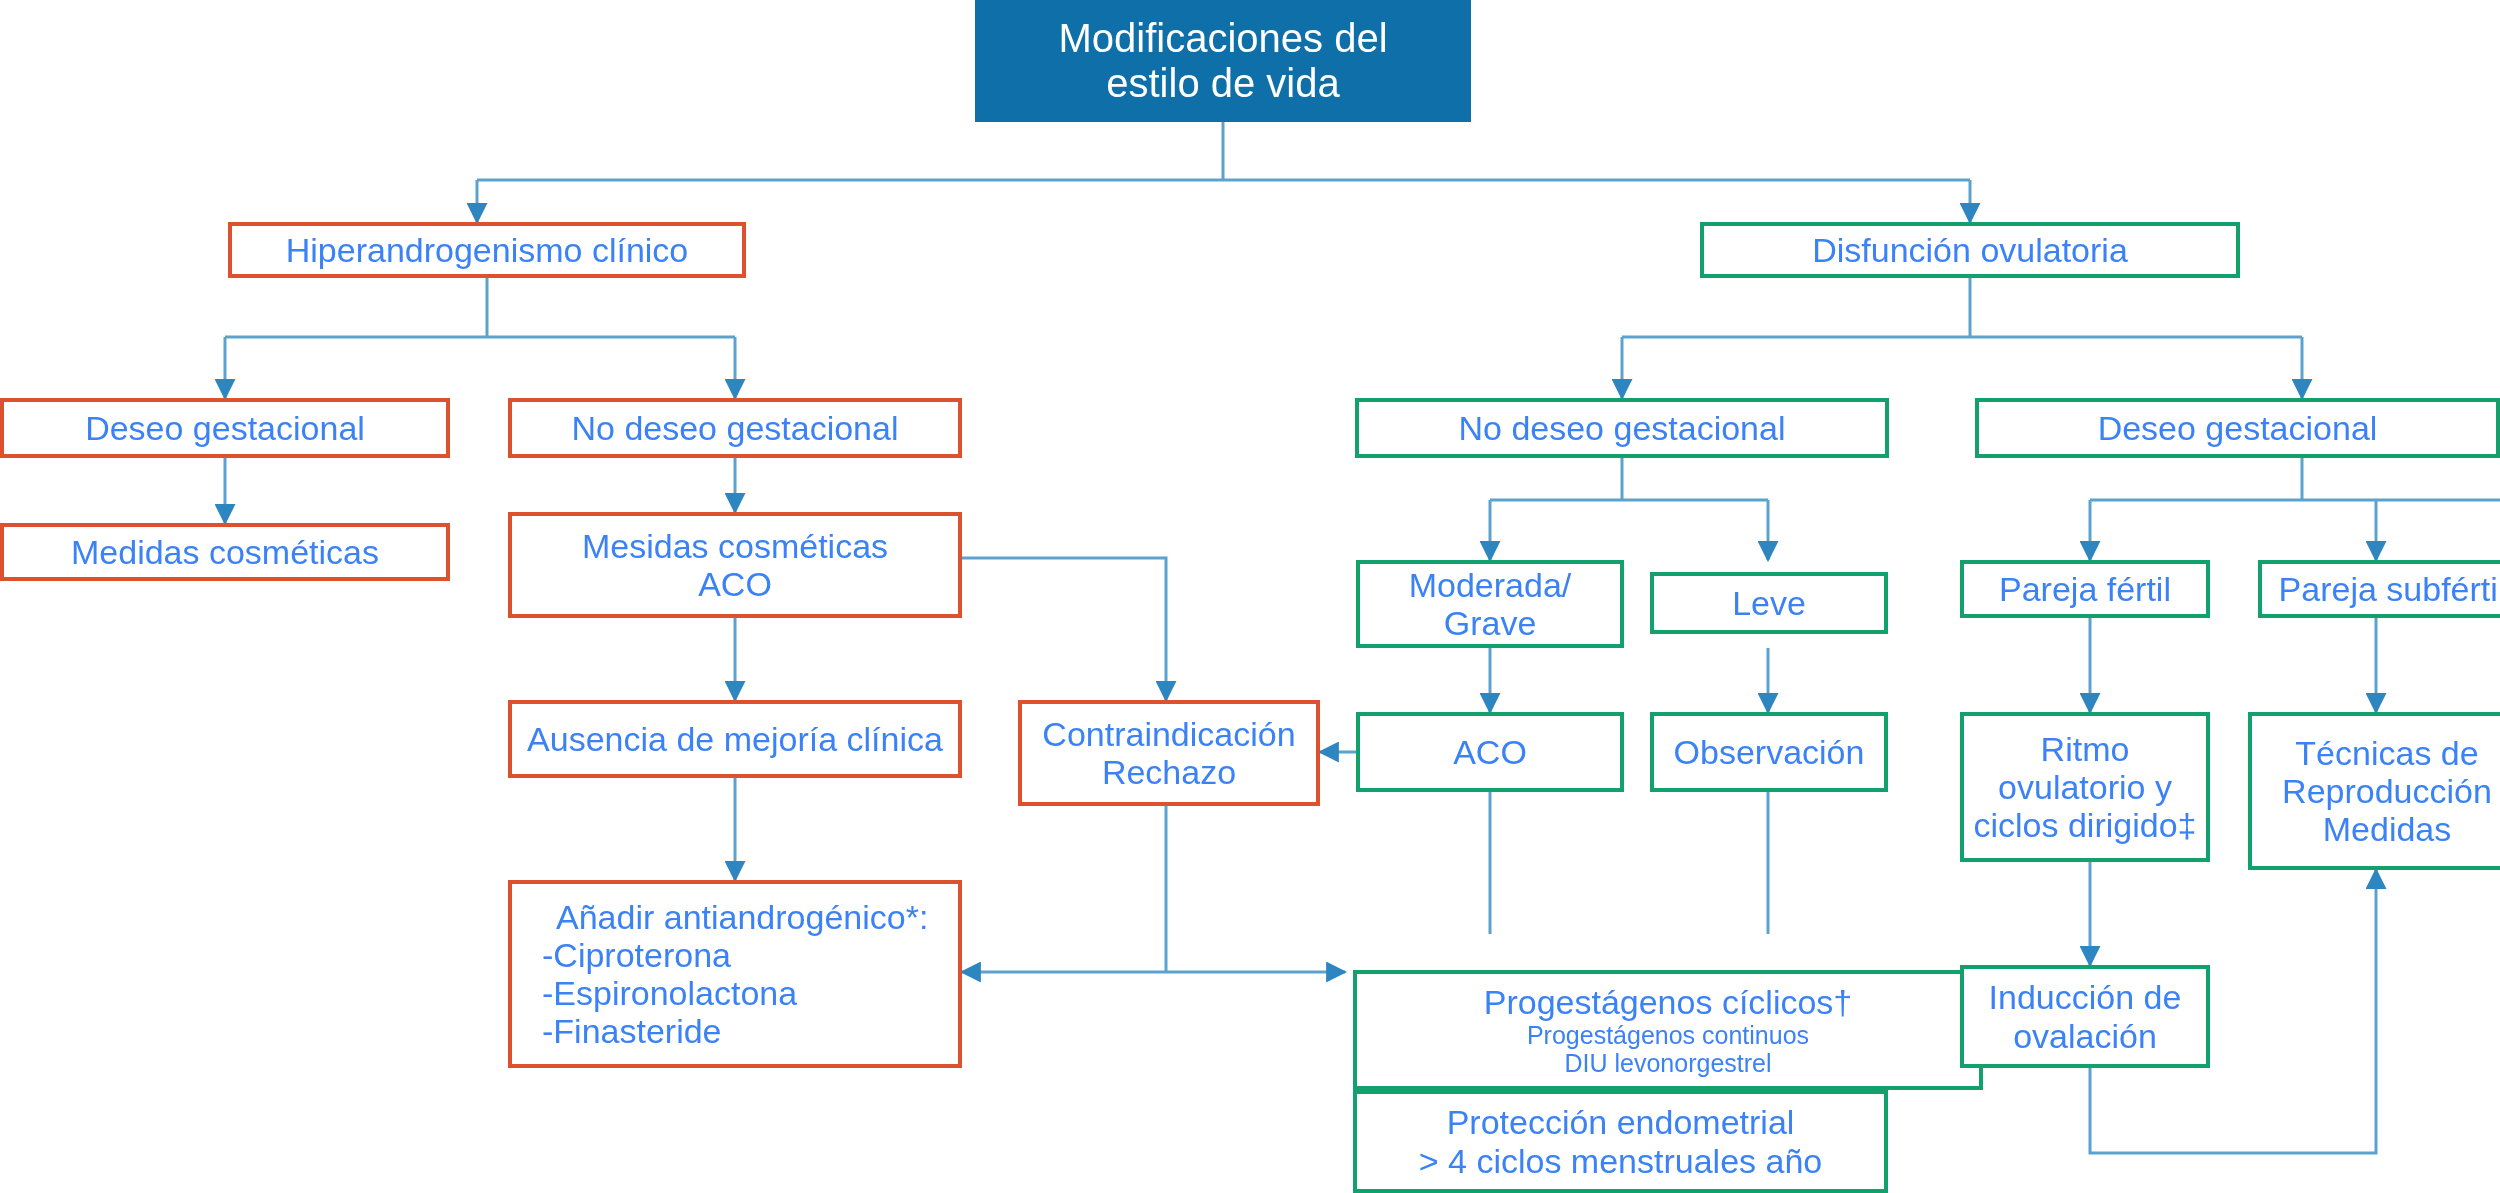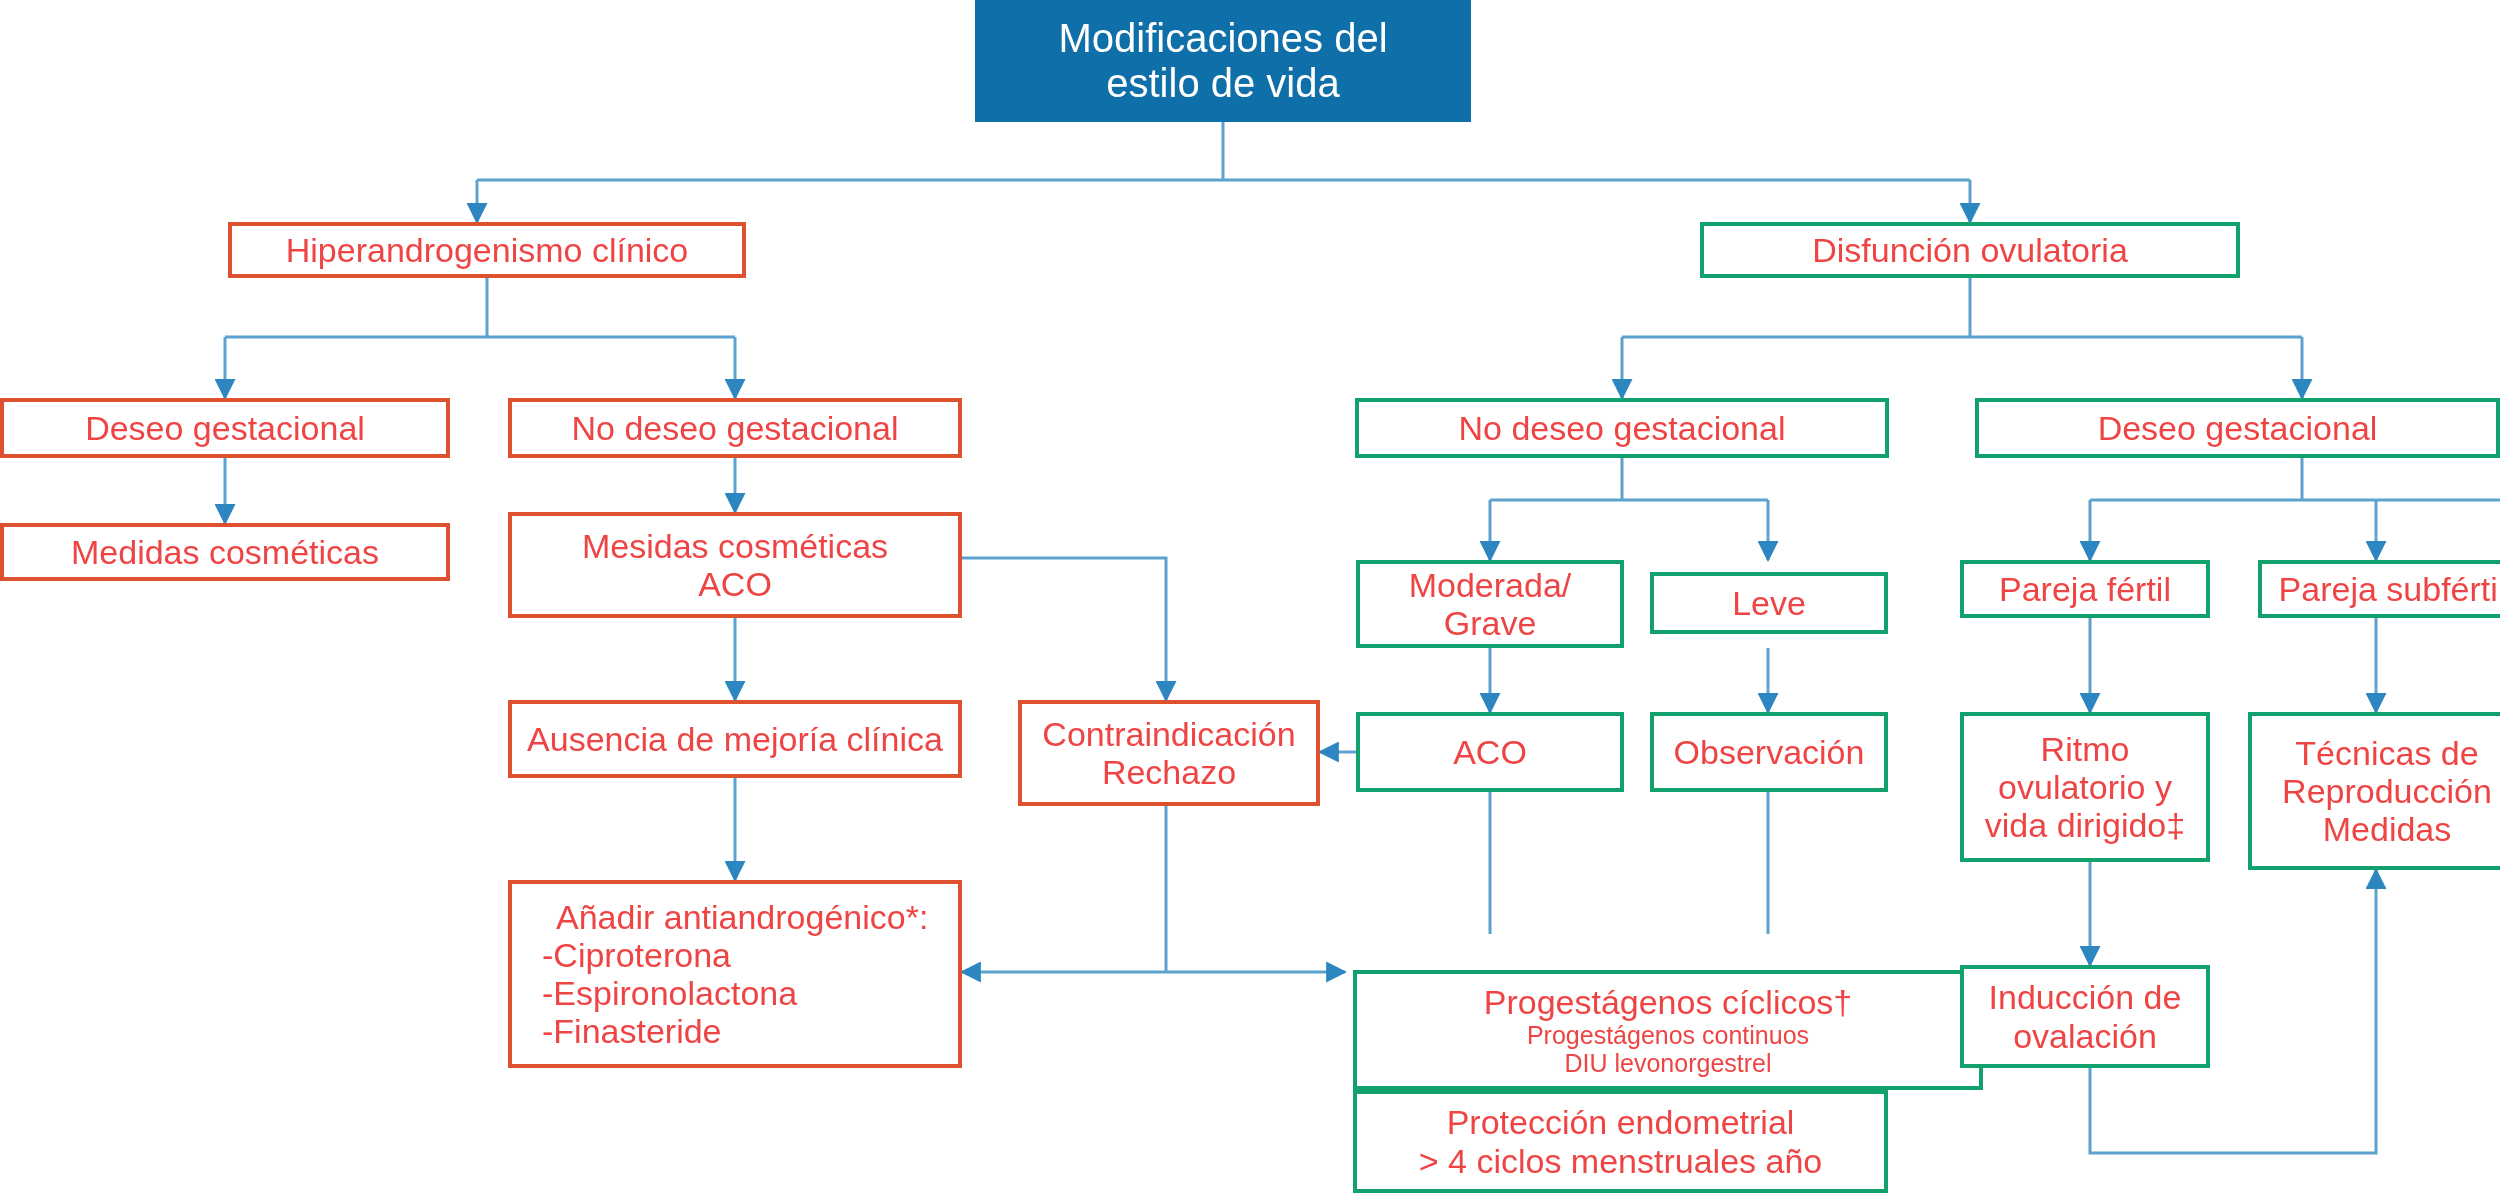--- a/index.html
+++ b/index.html
@@ -3,21 +3,21 @@
 <meta charset="utf-8">
 <style>
   html,body{margin:0;padding:0;background:#ffffff;}
   body{width:2500px;height:1193px;overflow:hidden;
        font-family:"Liberation Sans","DejaVu Sans",sans-serif;}
   #stage{position:relative;width:2500px;height:1193px;background:#fff;border-radius:23px;}
   svg#wires{position:absolute;left:0;top:0;width:2500px;height:1193px;overflow:visible;}
 
   .node{position:absolute;box-sizing:border-box;display:flex;flex-direction:column;
         align-items:center;justify-content:center;background:#ffffff;
-        text-align:center;color:#ef4444;line-height:1.12;z-index:5;}
+        text-align:center;color:#3b82f6;line-height:1.12;z-index:5;}
   .node .ln{display:block;white-space:nowrap;}
 
   .orange{border:4px solid #DD512F;}
   .green {border:4px solid #12A06C;}
   .root  {background:#0F6FA8;border:none;color:#ffffff;}
 
   .fs-root{font-size:40px;}
   .fs-lg {font-size:34px;}
   .fs-sm {font-size:25px;}
 </style>
@@ -179,21 +179,21 @@
     <span class="ln">Pareja fértil</span>
   </div>
 
   <div class="node green fs-lg" style="left:2258px;top:560px;width:268px;height:58px;">
     <span class="ln">Pareja subfértil</span>
   </div>
 
   <div class="node green fs-lg" style="left:1960px;top:712px;width:250px;height:150px;">
     <span class="ln">Ritmo</span>
     <span class="ln">ovulatorio y</span>
-    <span class="ln">vida dirigido‡</span>
+    <span class="ln">ciclos dirigido‡</span>
   </div>
 
   <div class="node green fs-lg" style="left:2248px;top:712px;width:278px;height:158px;">
     <span class="ln">Técnicas de</span>
     <span class="ln">Reproducción</span>
     <span class="ln">Medidas</span>
   </div>
 
   <div class="node green fs-lg" style="left:1960px;top:965px;width:250px;height:103px;">
     <span class="ln">Inducción de</span>

